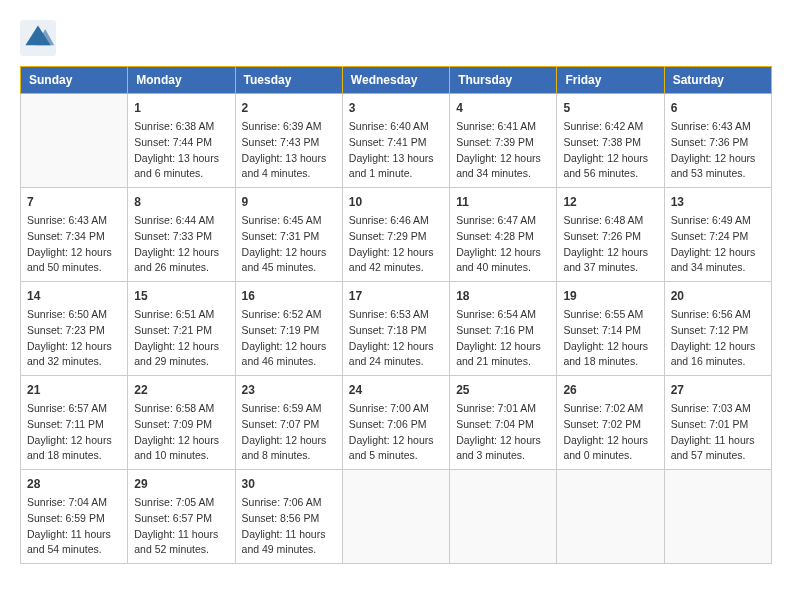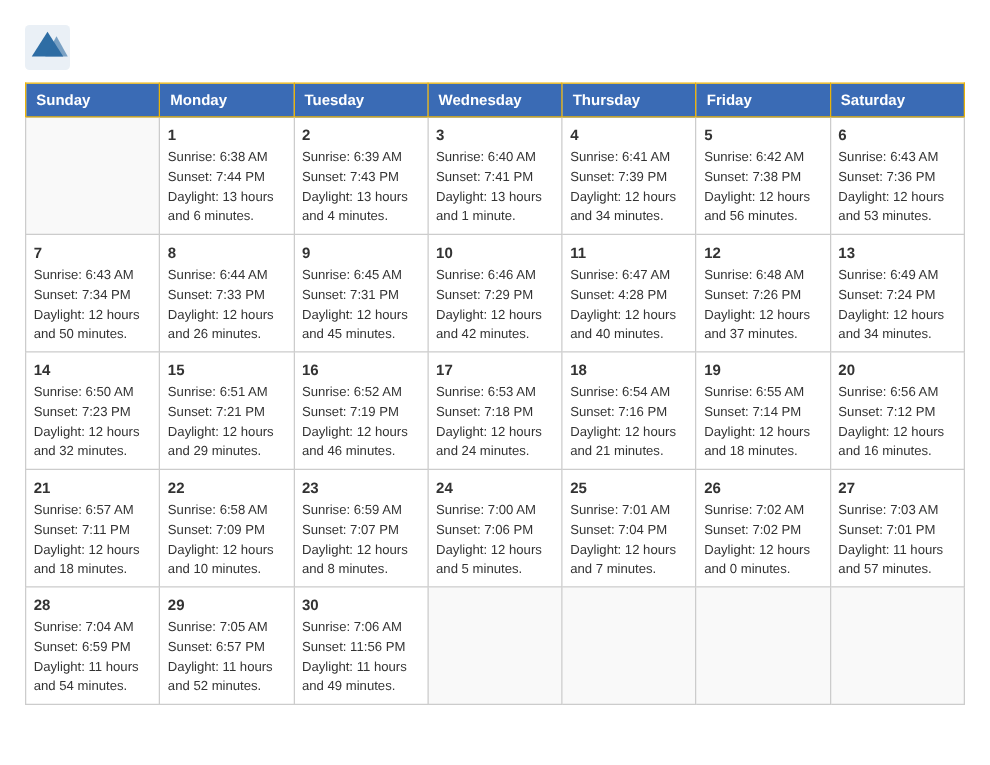--- a/index.html
+++ b/index.html
@@ -285,21 +285,21 @@
           <div>Sunrise: 7:00 AM</div>
           <div>Sunset: 7:06 PM</div>
           <div>Daylight: 12 hours</div>
           <div>and 5 minutes.</div>
         </td>
         <td>
           <span class="day-number">25</span>
           <div>Sunrise: 7:01 AM</div>
           <div>Sunset: 7:04 PM</div>
           <div>Daylight: 12 hours</div>
-          <div>and 7 minutes.</div>
+          <div>and 3 minutes.</div>
         </td>
         <td>
           <span class="day-number">26</span>
           <div>Sunrise: 7:02 AM</div>
           <div>Sunset: 7:02 PM</div>
           <div>Daylight: 12 hours</div>
           <div>and 0 minutes.</div>
         </td>
         <td>
           <span class="day-number">27</span>
@@ -320,21 +320,21 @@
         <td>
           <span class="day-number">29</span>
           <div>Sunrise: 7:05 AM</div>
           <div>Sunset: 6:57 PM</div>
           <div>Daylight: 11 hours</div>
           <div>and 52 minutes.</div>
         </td>
         <td>
           <span class="day-number">30</span>
           <div>Sunrise: 7:06 AM</div>
-          <div>Sunset: 11:56 PM</div>
+          <div>Sunset: 8:56 PM</div>
           <div>Daylight: 11 hours</div>
           <div>and 49 minutes.</div>
         </td>
         <td class="empty-cell"></td>
         <td class="empty-cell"></td>
         <td class="empty-cell"></td>
         <td class="empty-cell"></td>
       </tr>
     </tbody>
 </table>

